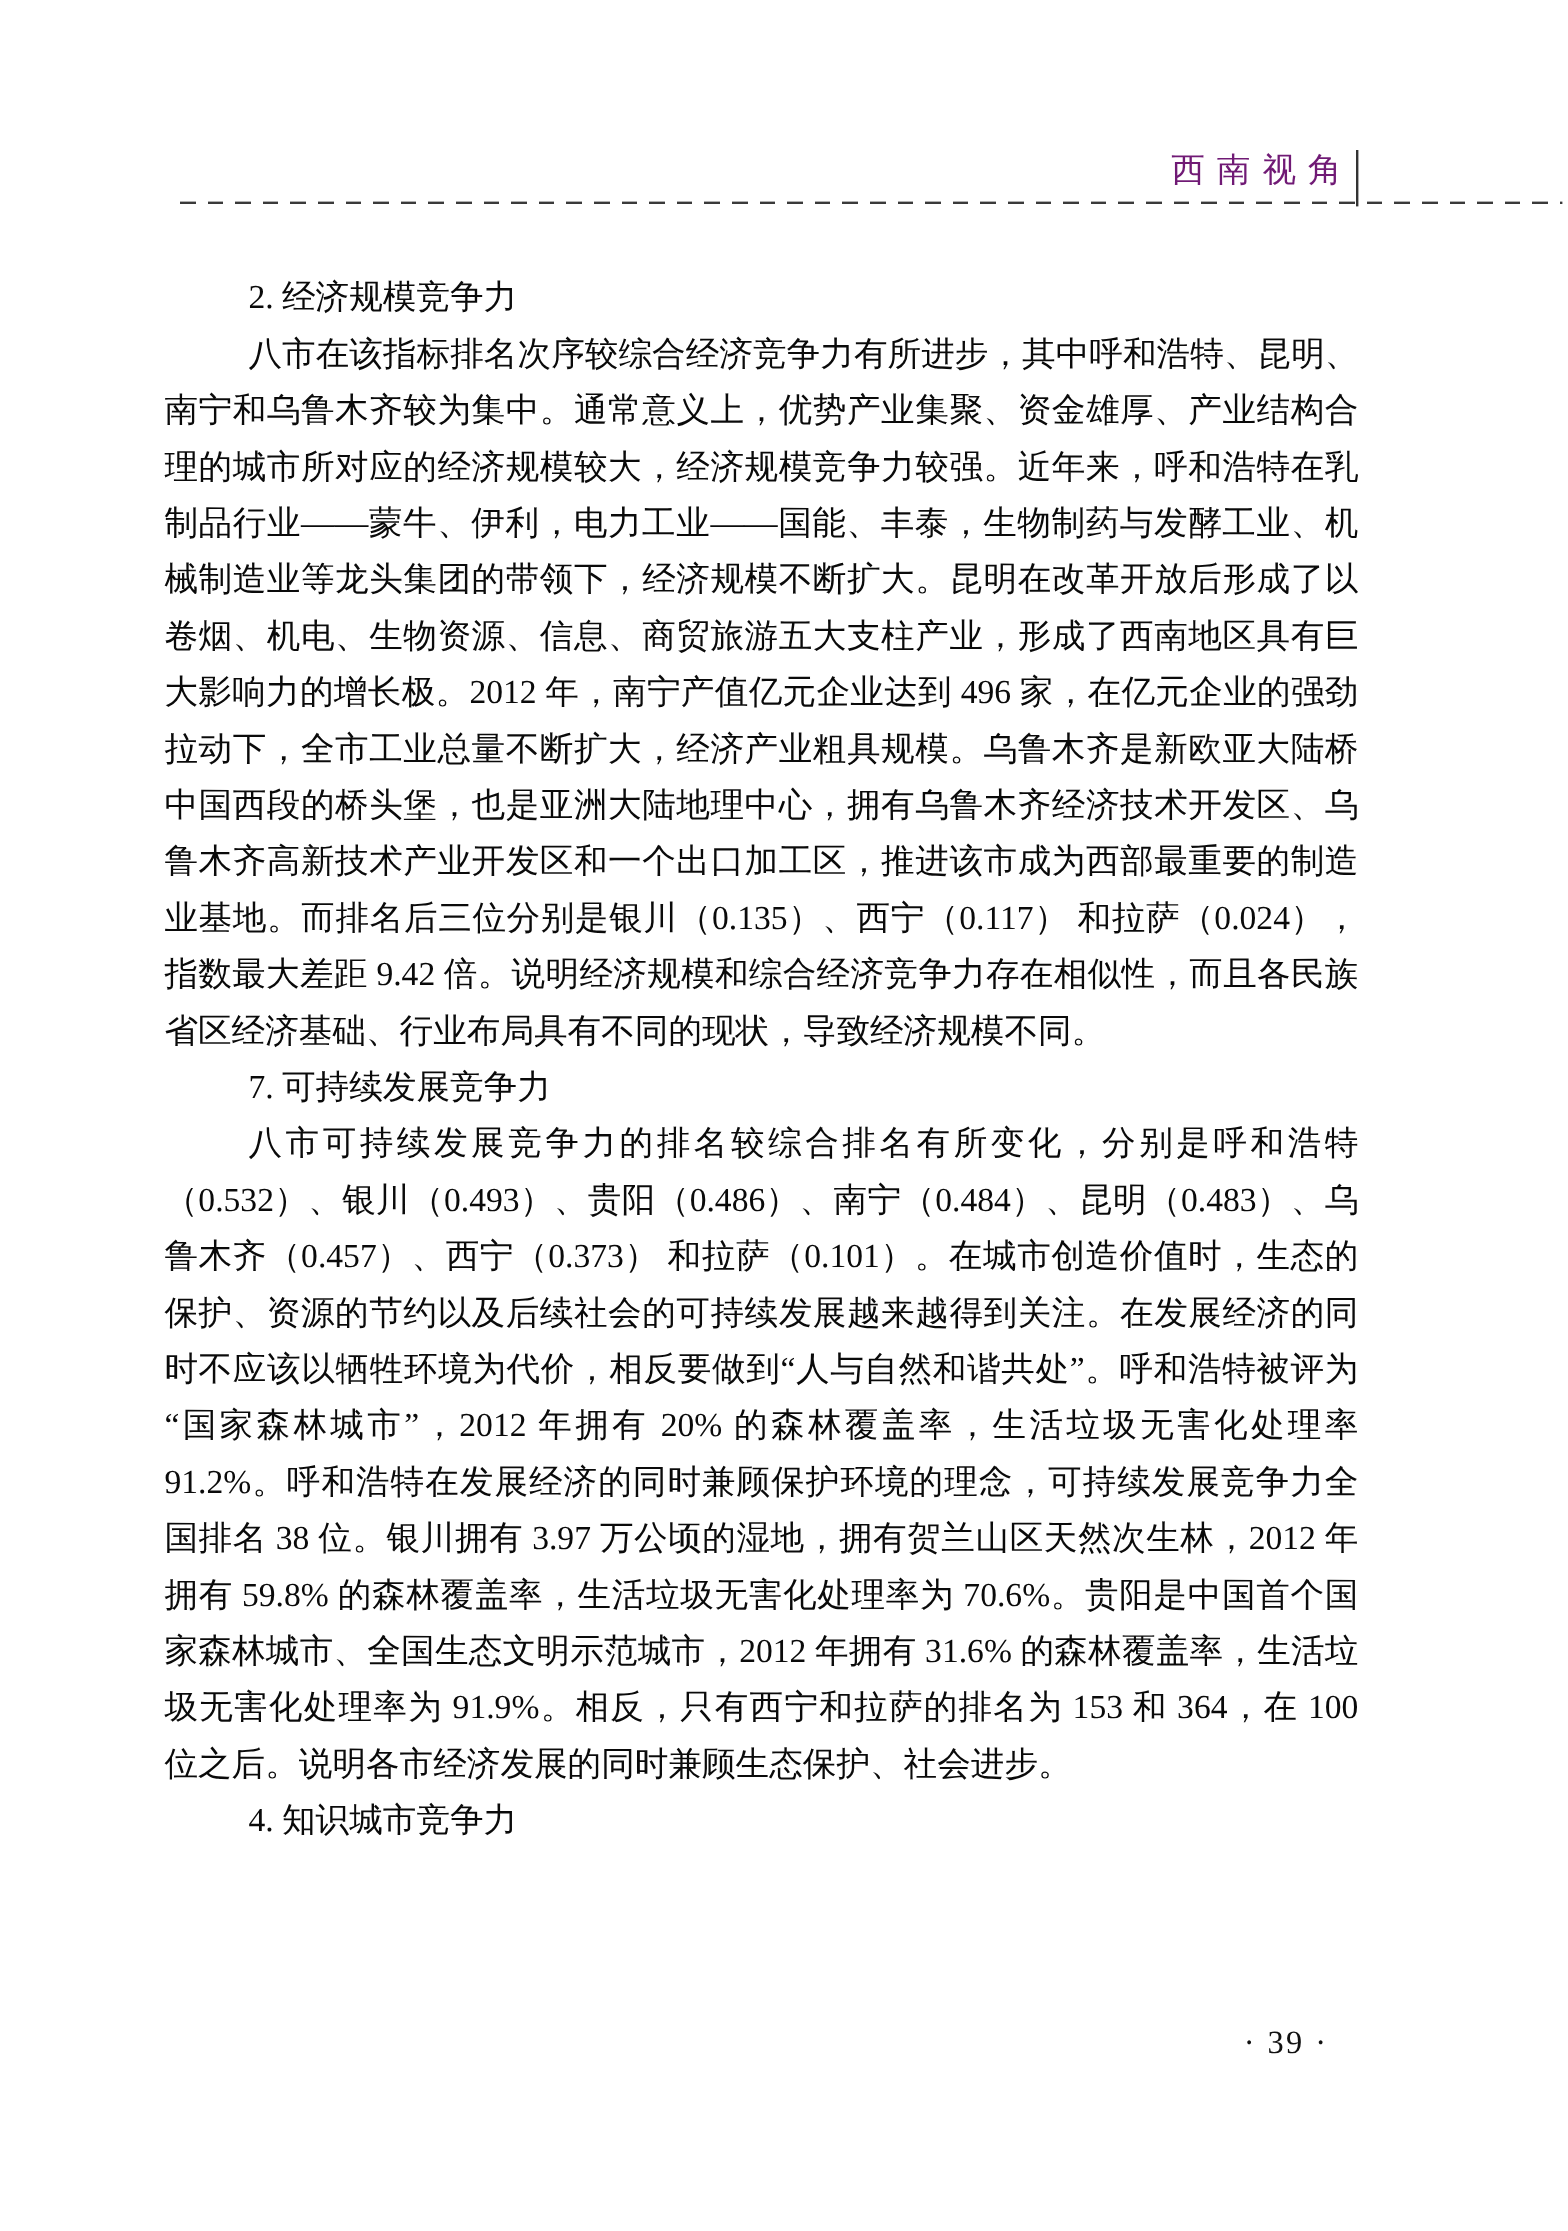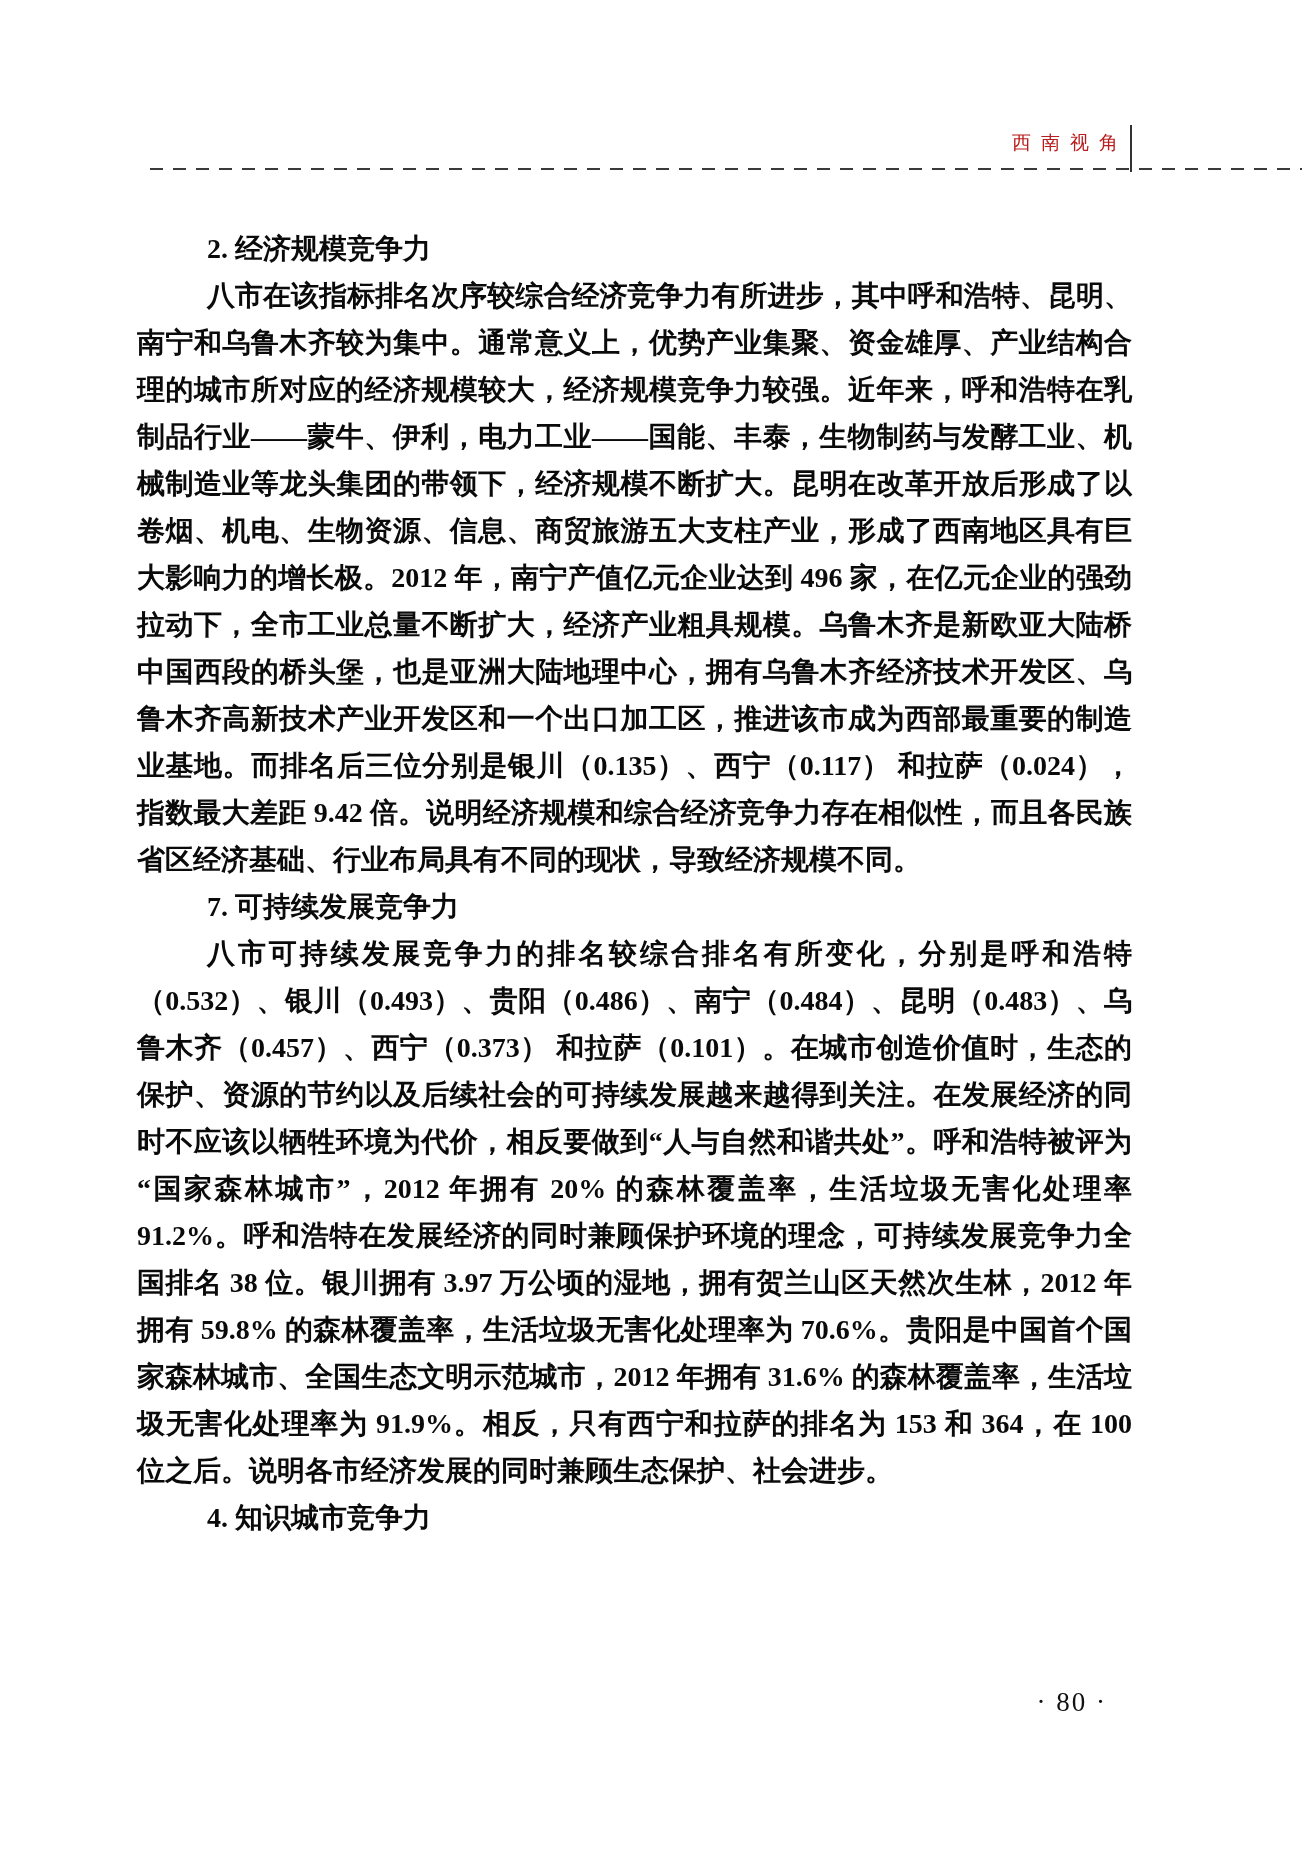--- a/index.html
+++ b/index.html
@@ -18,24 +18,24 @@
   .page {
     position: absolute;
     inset: 0;
     background: #ffffff;
   }
   
   .header-title {
     position: absolute;
     top: 126px;
     right: 179px;
-    font-size: 19px;
+    font-size: 28px;
     line-height: 34px;
     letter-spacing: 10px;
-    color: #b91c1c;
+    color: #701a75;
     white-space: nowrap;
   }
   .header-vrule {
     position: absolute;
     left: 1130px;
     top: 125px;
     width: 2px;
     height: 47px;
     background: #333333;
   }
@@ -59,21 +59,20 @@
     width: 995px;
     font-size: 28px;
     line-height: 47px;
     text-align: justify;
     color: #0a0a0a;
   }
   .body-text p {
     margin: 0;
     padding: 0;
     text-indent: 70px;
-    font-weight: bold;
   }
   
   .page-number {
     position: absolute;
     top: 1686px;
     right: 200px;
     font-size: 27px;
     line-height: 32px;
     letter-spacing: 2px;
     color: #111111;
@@ -92,15 +91,15 @@
   <div class="dashed-rule"></div>
 
   <div class="body-text">
       <p class="heading">2. 经济规模竞争力</p>
       <p class="paragraph">八市在该指标排名次序较综合经济竞争力有所进步，其中呼和浩特、昆明、南宁和乌鲁木齐较为集中。通常意义上，优势产业集聚、资金雄厚、产业结构合理的城市所对应的经济规模较大，经济规模竞争力较强。近年来，呼和浩特在乳制品行业——蒙牛、伊利，电力工业——国能、丰泰，生物制药与发酵工业、机械制造业等龙头集团的带领下，经济规模不断扩大。昆明在改革开放后形成了以卷烟、机电、生物资源、信息、商贸旅游五大支柱产业，形成了西南地区具有巨大影响力的增长极。2012 年，南宁产值亿元企业达到 496 家，在亿元企业的强劲拉动下，全市工业总量不断扩大，经济产业粗具规模。乌鲁木齐是新欧亚大陆桥中国西段的桥头堡，也是亚洲大陆地理中心，拥有乌鲁木齐经济技术开发区、乌鲁木齐高新技术产业开发区和一个出口加工区，推进该市成为西部最重要的制造业基地。而排名后三位分别是银川（0.135）、西宁（0.117） 和拉萨（0.024），指数最大差距 9.42 倍。说明经济规模和综合经济竞争力存在相似性，而且各民族省区经济基础、行业布局具有不同的现状，导致经济规模不同。</p>
       <p class="heading">7. 可持续发展竞争力</p>
       <p class="paragraph">八市可持续发展竞争力的排名较综合排名有所变化，分别是呼和浩特（0.532）、银川（0.493）、贵阳（0.486）、南宁（0.484）、昆明（0.483）、乌鲁木齐（0.457）、西宁（0.373） 和拉萨（0.101）。在城市创造价值时，生态的保护、资源的节约以及后续社会的可持续发展越来越得到关注。在发展经济的同时不应该以牺牲环境为代价，相反要做到“人与自然和谐共处”。呼和浩特被评为“国家森林城市”，2012 年拥有 20% 的森林覆盖率，生活垃圾无害化处理率 91.2%。呼和浩特在发展经济的同时兼顾保护环境的理念，可持续发展竞争力全国排名 38 位。银川拥有 3.97 万公顷的湿地，拥有贺兰山区天然次生林，2012 年拥有 59.8% 的森林覆盖率，生活垃圾无害化处理率为 70.6%。贵阳是中国首个国家森林城市、全国生态文明示范城市，2012 年拥有 31.6% 的森林覆盖率，生活垃圾无害化处理率为 91.9%。相反，只有西宁和拉萨的排名为 153 和 364，在 100 位之后。说明各市经济发展的同时兼顾生态保护、社会进步。</p>
       <p class="heading">4. 知识城市竞争力</p>
     </div>
 
-  <div class="page-number">· 80 ·</div>
+  <div class="page-number">· 39 ·</div>
 
 </div>
 
 </body></html>

